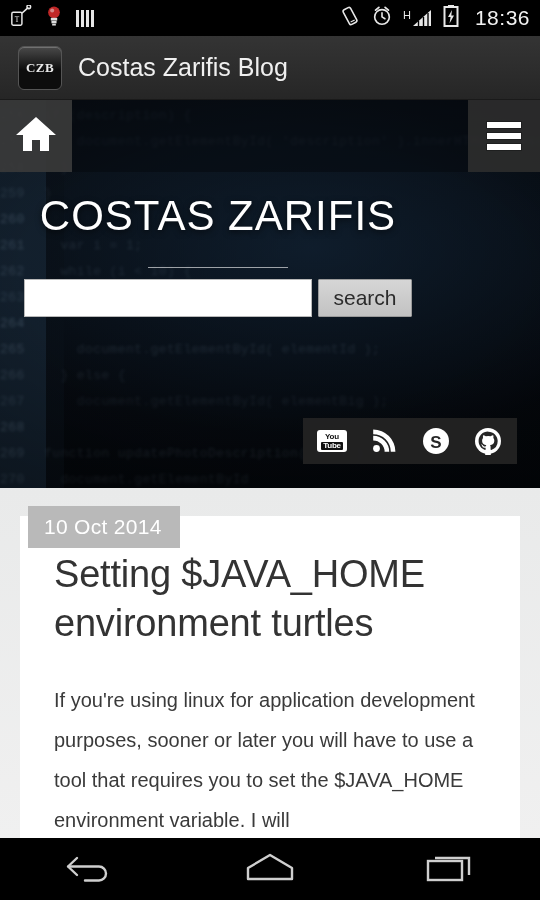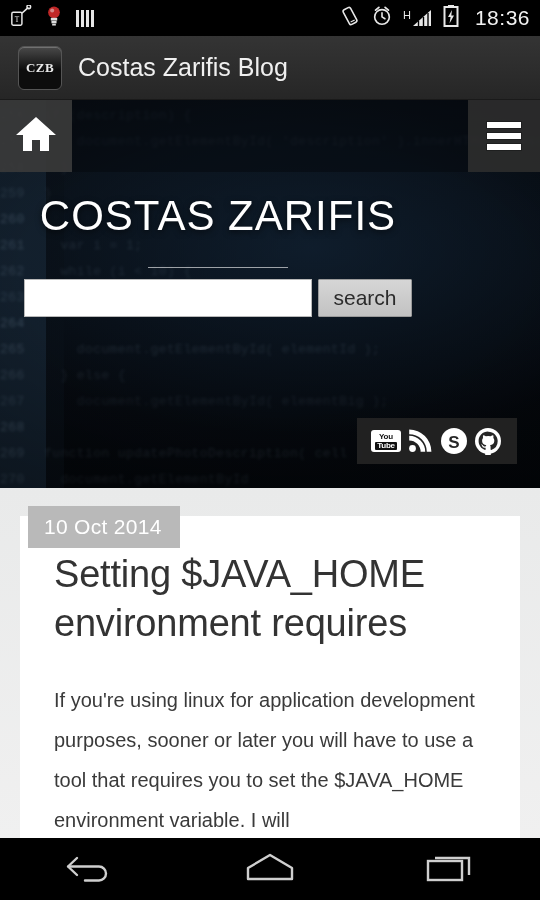--- a/index.html
+++ b/index.html
@@ -127,21 +127,21 @@
     background: linear-gradient(#d6d6d6, #c2c2c2);
     border: 1px solid #9a9a9a; color: #2b2b2b; font-size: 21px;
     font-family: "Liberation Sans", sans-serif; cursor: pointer;
     border-radius: 1px;
   }
 
   
   .socialbar {
     position: absolute; right: 23px; top: 318px; z-index: 6;
     background: rgba(36,36,36,.93);
-    padding: 8px 14px; display: flex; align-items: flex-start; gap: 4px;
+    padding: 8px 14px; display: flex; align-items: flex-start; gap: 22px;
   }
   .soc { width: 30px; height: 30px; display: flex; align-items: center;
     justify-content: center; }
   .yt-badge {
     width: 30px; height: 22px; background: #fff; border-radius: 3px;
     display: flex; flex-direction: column; align-items: center;
     justify-content: center; gap: 1px;
   }
   .yt-badge span {
     font-size: 8px; line-height: 8px; font-weight: 700; color: #111;
@@ -338,21 +338,21 @@
           <path d="M15 5.6c-5.2 0-9.4 4.2-9.4 9.4 0 4.2 2.7 7.7 6.4 8.9.5.1.6-.2.6-.5v-1.7c-2.6.6-3.2-1.2-3.2-1.2-.4-1.1-1-1.4-1-1.4-.9-.6.1-.6.1-.6 1 .1 1.5 1 1.5 1 .9 1.5 2.3 1.1 2.8.8.1-.6.3-1.1.6-1.3-2.1-.2-4.3-1-4.3-4.6 0-1 .4-1.9 1-2.5-.1-.3-.4-1.3.1-2.6 0 0 .8-.3 2.6 1a9 9 0 0 1 4.8 0c1.8-1.3 2.6-1 2.6-1 .5 1.3.2 2.3.1 2.6.6.6 1 1.5 1 2.5 0 3.6-2.2 4.4-4.3 4.6.3.3.6.9.6 1.8v2.7c0 .3.2.6.7.5a9.4 9.4 0 0 0 6.4-8.9c0-5.2-4.2-9.4-9.4-9.4z" fill="#262626"></path>
           <rect x="12.2" y="25" width="5.6" height="4" fill="#fff"></rect>
         </svg>
       </span>
     </div>
   </div>
 
   <div class="pagebody">
     <div class="card"></div>
     <div class="datebadge">10 Oct 2014</div>
-    <div class="post-title">Setting $JAVA_HOME environment requires</div>
+    <div class="post-title">Setting $JAVA_HOME environment turtles</div>
     <div class="post-body">If you're using linux for application development purposes, sooner or later you will have to use a tool that requires you to set the $JAVA_HOME environment variable. I will</div>
   </div>
 
   <div class="navbar">
     <div class="navbtn">
       <span>
         <svg width="54" height="34" viewBox="0 0 54 34">
           <path d="M14 8 L5 16.5 L14 25" fill="none" stroke="#cfcfcf" stroke-width="2.4" stroke-linecap="round" stroke-linejoin="round"></path>
           <path d="M5.5 16.5 H36 a7 7 0 0 1 0 14 H22" fill="none" stroke="#cfcfcf" stroke-width="2.4" stroke-linecap="round"></path>
         </svg>

